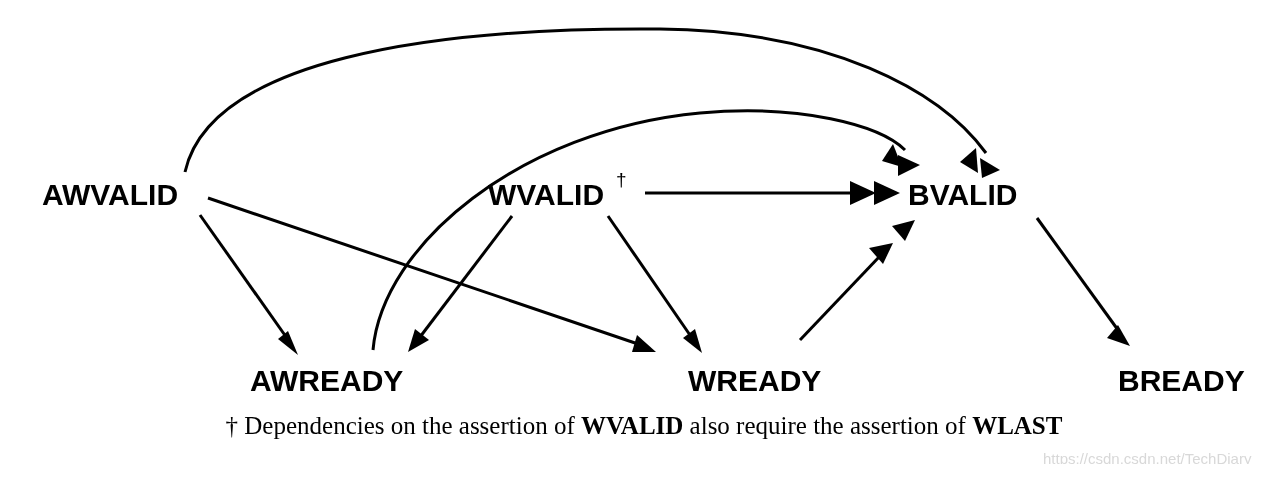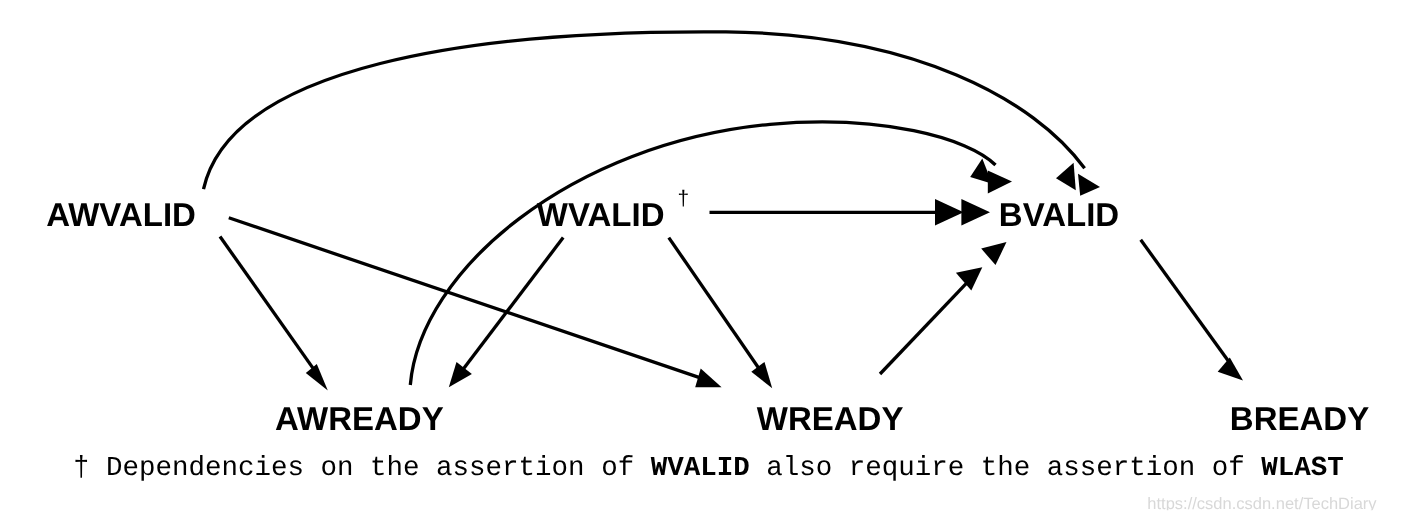--- a/index.html
+++ b/index.html
@@ -37,21 +37,21 @@
     font-family: "Liberation Sans", sans-serif;
     font-weight: normal;
     font-size: 19px;
     fill: #000000;
   }
   .footnote {
     position: absolute;
     left: 44px;
     top: 412px;
     width: 1200px;
-    font-family: Liberation Mono, monospace;
+    font-family: Liberation Serif, serif;
     font-size: 25px;
     color: #000000;
     white-space: nowrap;
     line-height: 1.1;
   }
   .footnote b {
     font-weight: bold;
   }
   .watermark {
     position: absolute;

